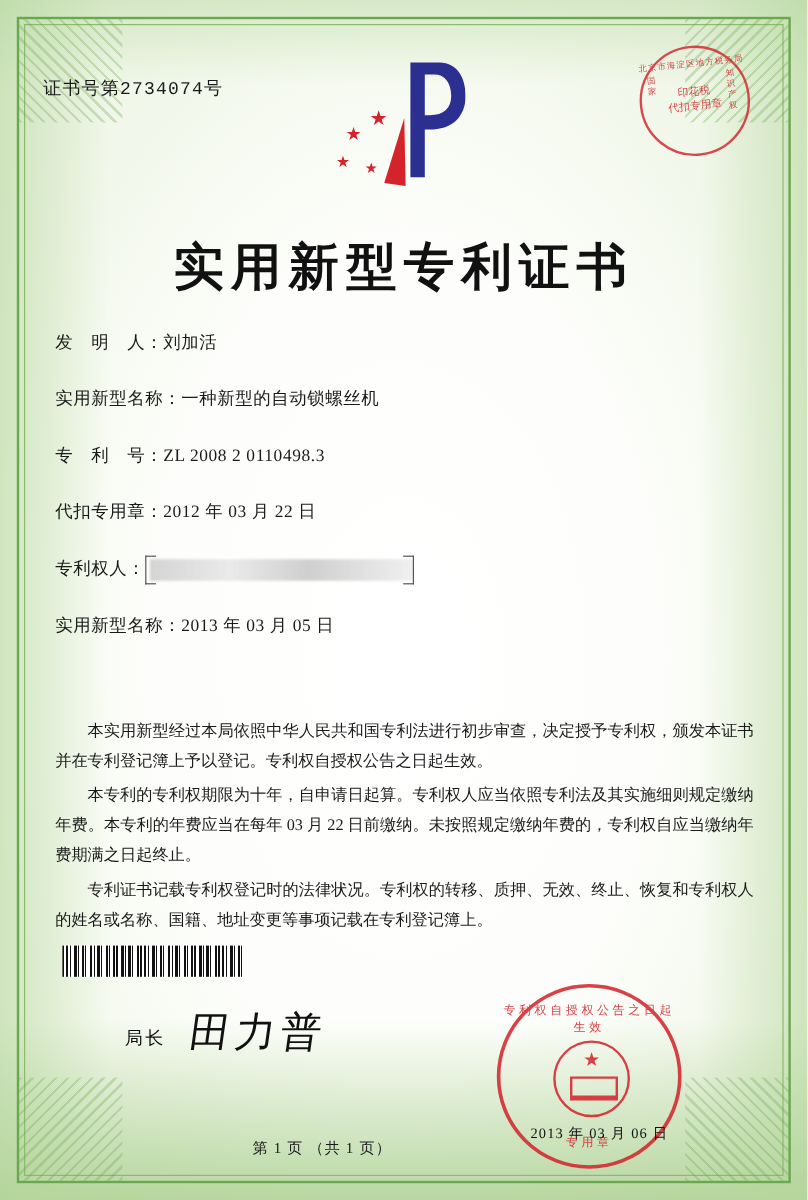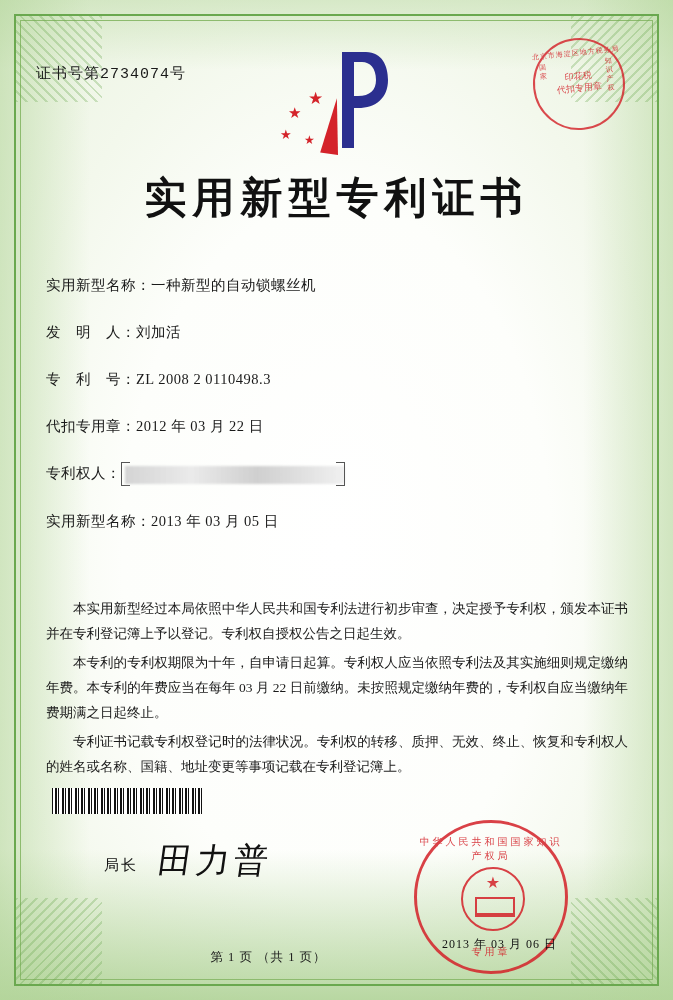--- a/index.html
+++ b/index.html
@@ -152,21 +152,21 @@
     line-height: 9px;
     width: 10px;
   }
   .tax-seal .side-l { left: 6px; }
   .tax-seal .side-r { right: 6px; }
 
   
   .main-title {
     position: absolute;
     left: 0;
-    top: 170px;
+    top: 195px;
     width: 673px;
     text-align: center;
     font-size: 42px;
     font-weight: bold;
     letter-spacing: 6px;
     color: #111;
     font-family: "DejaVu Serif", serif;
   }
 
   
@@ -372,24 +372,24 @@
     <div class="arc-top">北京市海淀区地方税务局</div>
     <div class="side-l">国家</div>
     <div class="side-r">知识产权</div>
     <div class="mid">印花税<br>代扣专用章</div>
   </div>
 
   <div class="main-title">实用新型专利证书</div>
 
   <div class="fields">
     <div class="field-row">
+      <span class="field-label">发　明　人：</span><span class="field-value">刘加活</span>
+    </div>
+    <div class="field-row">
       <span class="field-label">实用新型名称：</span><span class="field-value">一种新型的自动锁螺丝机</span>
-    </div>
-    <div class="field-row">
-      <span class="field-label">发　明　人：</span><span class="field-value">刘加活</span>
     </div>
     <div class="field-row">
       <span class="field-label">专　利　号：</span><span class="field-value">ZL 2008 2 0110498.3</span>
     </div>
     <div class="field-row">
       <span class="field-label">代扣专用章：</span><span class="field-value">2012 年 03 月 22 日</span>
     </div>
     <div class="field-row">
       <span class="field-label">专利权人：</span><span class="redact-brackets"><span class="redacted"></span></span>
     </div>
@@ -403,21 +403,21 @@
     <p>本专利的专利权期限为十年，自申请日起算。专利权人应当依照专利法及其实施细则规定缴纳年费。本专利的年费应当在每年 03 月 22 日前缴纳。未按照规定缴纳年费的，专利权自应当缴纳年费期满之日起终止。</p>
     <p>专利证书记载专利权登记时的法律状况。专利权的转移、质押、无效、终止、恢复和专利权人的姓名或名称、国籍、地址变更等事项记载在专利登记簿上。</p>
   </div>
 
   <div class="barcode"></div>
 
   <div class="director">局长</div>
   <div class="signature">田力普</div>
 
   <div class="nat-seal">
-    <div class="ring-text-top">中华人民共和国国家知识产权局</div>
+    <div class="ring-text-top">专利权自授权公告之日起生效</div>
     <div class="emblem"></div>
     <div class="ring-text-bottom">专用章</div>
   </div>
   <div class="seal-date">2013 年 03 月 06 日</div>
 
   <div class="footer">第 1 页 （共 1 页）</div>
 
 </div>
 
 </body></html>

